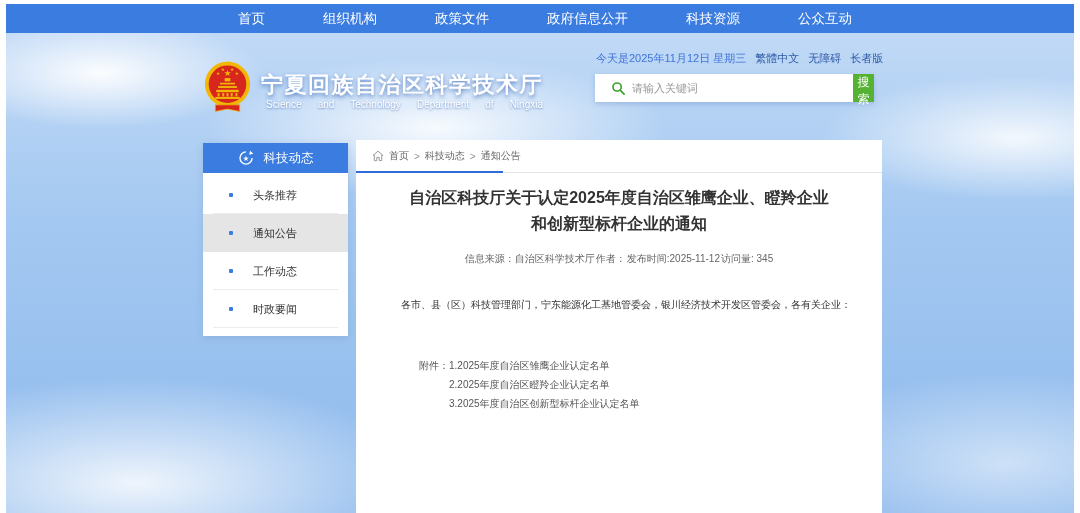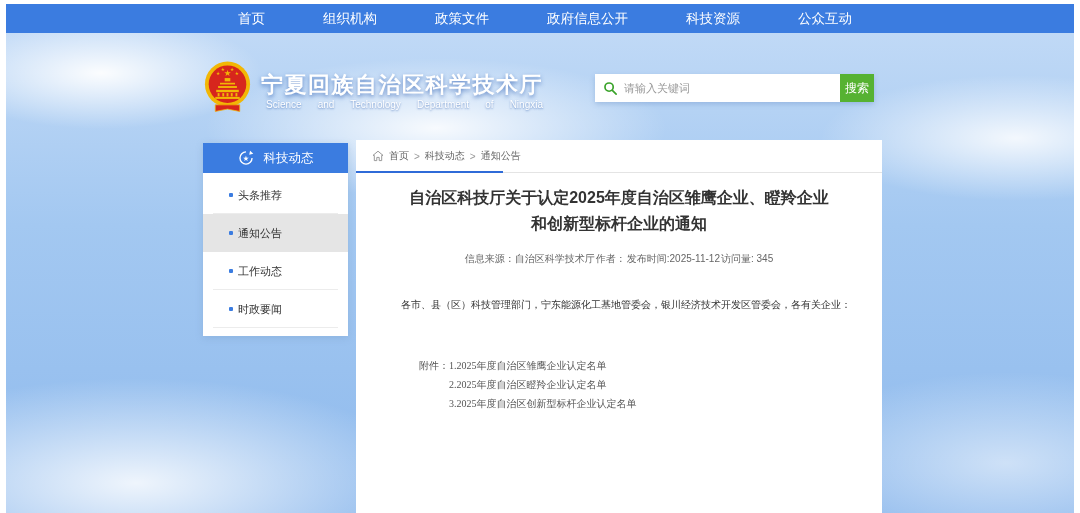--- a/index.html
+++ b/index.html
@@ -51,47 +51,47 @@
   }
   .date-text { color: #3f74d8; flex: 1; }
   .quick-link { color: #2e59a6; margin-left: 9px; cursor: pointer; }
 
   .searchbar {
     position: absolute; left: 595px; top: 74px; width: 279px; height: 28px;
     display: flex; box-shadow: 0 2px 5px rgba(80,120,180,.3);
   }
   .search-input-wrap {
     flex: 1; background: #fff; display: flex; align-items: center;
-    padding: 0 8px; gap: 6px;
+    padding: 0 16px; gap: 6px;
   }
   .search-input {
     border: none; outline: none; width: 100%;
     font-size: 11px; color: #333; font-family: "Liberation Sans", sans-serif;
   }
   .search-input::placeholder { color: #999; }
   .search-btn {
-    width: 34px; background: #56b232; color: #fff; border: none;
+    width: 21px; background: #56b232; color: #fff; border: none;
     font-size: 12px; cursor: pointer; font-family: "Liberation Sans", sans-serif;
   }
 
   
   .sidebar {
     position: absolute; left: 203px; top: 143px; width: 145px;
     background: #fff; box-shadow: 0 2px 7px rgba(110,145,190,.3);
     padding-bottom: 8px;
   }
   .sidebar-header {
     height: 30px; background: #3b7ce0; color: #fff;
     display: flex; align-items: center; justify-content: center; gap: 10px;
     font-size: 12.5px;
   }
   .sidebar-list { padding-top: 3px; }
   .sidebar-item {
     height: 38px; display: flex; align-items: center;
-    padding-left: 26px; gap: 5px; font-size: 11px; color: #333;
+    padding-left: 26px; gap: 20px; font-size: 11px; color: #333;
     cursor: pointer; position: relative;
   }
   .sidebar-item::after {
     content: ""; position: absolute; left: 10px; right: 10px; bottom: 0;
     height: 1px; background: #ececec;
   }
   .sidebar-item.active { background: #e5e5e5; }
   .sidebar-item.active::after { background: transparent; }
   .bullet { width: 4px; height: 4px; background: #3b7ce0; border-radius: 1px; flex: none; }
 
@@ -119,21 +119,21 @@
     font-size: 16px; font-weight: bold; color: #333; line-height: 26px;
   }
   .meta {
     margin-top: 15px; display: flex; justify-content: center; gap: 1px;
     font-size: 10px; color: #666; white-space: nowrap;
   }
   .body-text { margin-top: 30px; font-size: 10px; color: #333; line-height: 18px; text-align: justify; }
   .body-text p { text-indent: 2em; }
   .attachments {
     margin-top: 42px; margin-left: 38px; display: flex;
-    font-size: 10px; color: #555; line-height: 19px; font-family: Liberation Serif, serif;
+    font-size: 10px; color: #555; line-height: 19px;
   }
   .attachment-item { cursor: pointer; }
 </style>
 </head>
 <body>
 
 <div class="page">
 
   <div class="navbar">
     <div class="nav-item">首页</div>
@@ -169,20 +169,26 @@
           <rect x="12" y="38.5" width="26" height="2.2"></rect>
         </g>
         <path d="M12 47 L38 47 L38 54 L25 51.5 L12 54 Z" fill="#d7261d" stroke="#f2b705" stroke-width="0.8"></path>
       </svg>
     </span>
   </div>
 
   <div class="site-title">宁夏回族自治区科学技术厅</div>
   <div class="site-subtitle">Science and Technology Department of Ningxia</div>
 
+  <div class="topinfo">
+    <span class="date-text">今天是2025年11月12日 星期三</span>
+    <span class="quick-link">繁體中文</span>
+    <span class="quick-link">无障碍</span>
+    <span class="quick-link">长者版</span>
+  </div>
 
   <div class="searchbar">
     <div class="search-input-wrap">
       <span style="display:flex;">
         <svg width="15" height="15" viewBox="0 0 16 16">
           <circle cx="6.5" cy="6.5" r="4.4" fill="none" stroke="#3aa32a" stroke-width="1.8"></circle>
           <line x1="10" y1="10" x2="14" y2="14" stroke="#3aa32a" stroke-width="1.8" stroke-linecap="round"></line>
         </svg>
       </span>
       <input class="search-input" type="text" placeholder="请输入关键词" style="">

